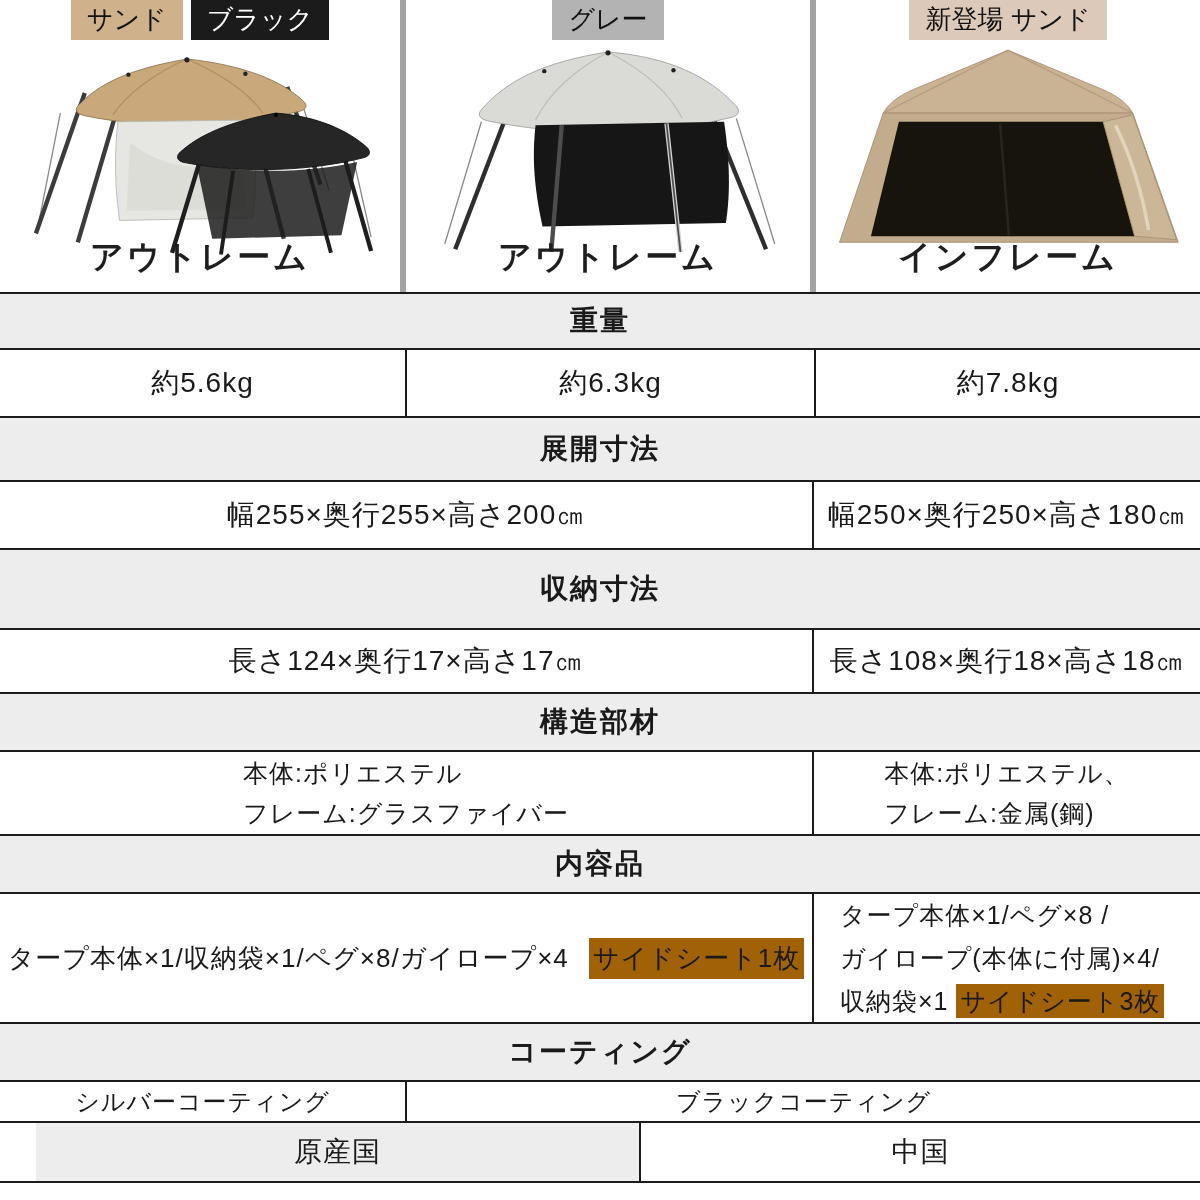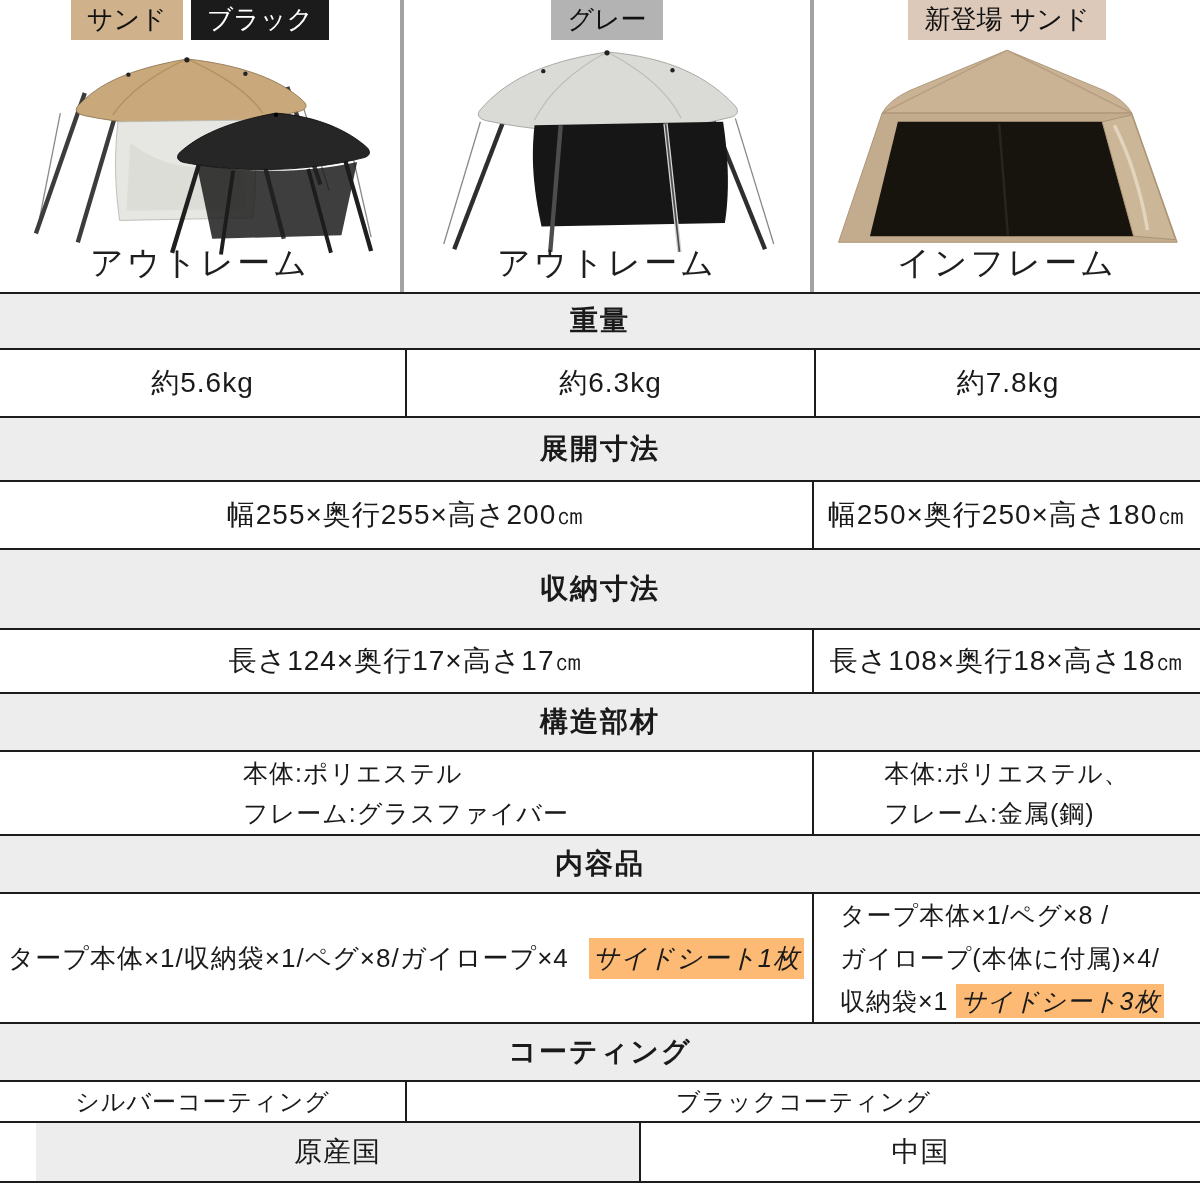--- a/index.html
+++ b/index.html
@@ -13,42 +13,42 @@
   .page { width: 1200px; height: 1200px; position: relative; }
 
   
   .products {
     display: grid;
     grid-template-columns: 400px 410px 390px;
     height: 294px;
     border-bottom: 2px solid #1c1c1c;
   }
   .product-col { position: relative; background: #ffffff; overflow: hidden; padding-left: 27px; }
-  .product-col + .product-col { border-left: 4px solid #a3a3a3; }
+  .product-col + .product-col { border-left: 6px solid #a3a3a3; }
 
   .badges {
     position: absolute; top: 0; left: 0; right: 0;
     display: flex; justify-content: center; gap: 8px;
     z-index: 3;
   }
   .badge {
     font-size: 26px; line-height: 1.15; padding: 5px 16px;
     white-space: nowrap;
   }
   .badge-sand     { background: #cfb28c; color: #111111; }
   .badge-black    { background: #1b1b1b; color: #ffffff; }
   .badge-gray     { background: #b3b3b3; color: #111111; }
   .badge-newsand  { background: #dcc9ba; color: #111111; }
 
   .tent-art { position: absolute; left: 0; right: 0; top: 38px; bottom: 34px; }
   .tent-art svg { width: 100%; height: 100%; }
 
   .product-name {
-    position: absolute; bottom: 6px; left: 0; right: 0;
-    text-align: center; font-weight: normal; font-size: 33px;
+    position: absolute; bottom: 12px; left: 0; right: 0;
+    text-align: center; font-weight: bold; font-size: 33px;
     letter-spacing: 3px; color: #1e1e1e; z-index: 3;
   }
 
   
   .spec-row { display: grid; border-bottom: 2px solid #1c1c1c; background: #ffffff; }
   .spec-header {
     background: #ededed;
     display: flex; align-items: center; justify-content: center;
     font-weight: bold; font-size: 28px; letter-spacing: 2px;
   }
@@ -59,21 +59,21 @@
   .cell + .cell { border-left: 2px solid #1c1c1c; }
   .cols-weight  { grid-template-columns: 405px 409px auto; }
   .cols-mergeL  { grid-template-columns: 812px auto; }
   .cols-coating { grid-template-columns: 405px auto; }
   .cols-origin  { grid-template-columns: 603px auto; padding-left: 36px; }
 
   .cell-multiline { flex-direction: column; align-items: center; justify-content: center; }
   .cell-multiline .inner { text-align: left; font-size: 25px; line-height: 40px; letter-spacing: 1px; }
 
   .contents-left { gap: 20px; font-size: 26px; text-align: center; }
-  .highlight { background: #fdba74; padding: 3px 4px; white-space: nowrap; font-style: italic; }
+  .highlight { background: #a16207; padding: 3px 4px; white-space: nowrap; }
 
   .contents-right { justify-content: flex-start; padding-left: 26px; }
   .contents-right .inner { font-size: 25px; line-height: 43px; }
 
   .coating-cell { font-size: 24px; letter-spacing: 1px; }
   .origin-label-cell { background: #ededed; }
 </style>
 </head>
 <body>
 

